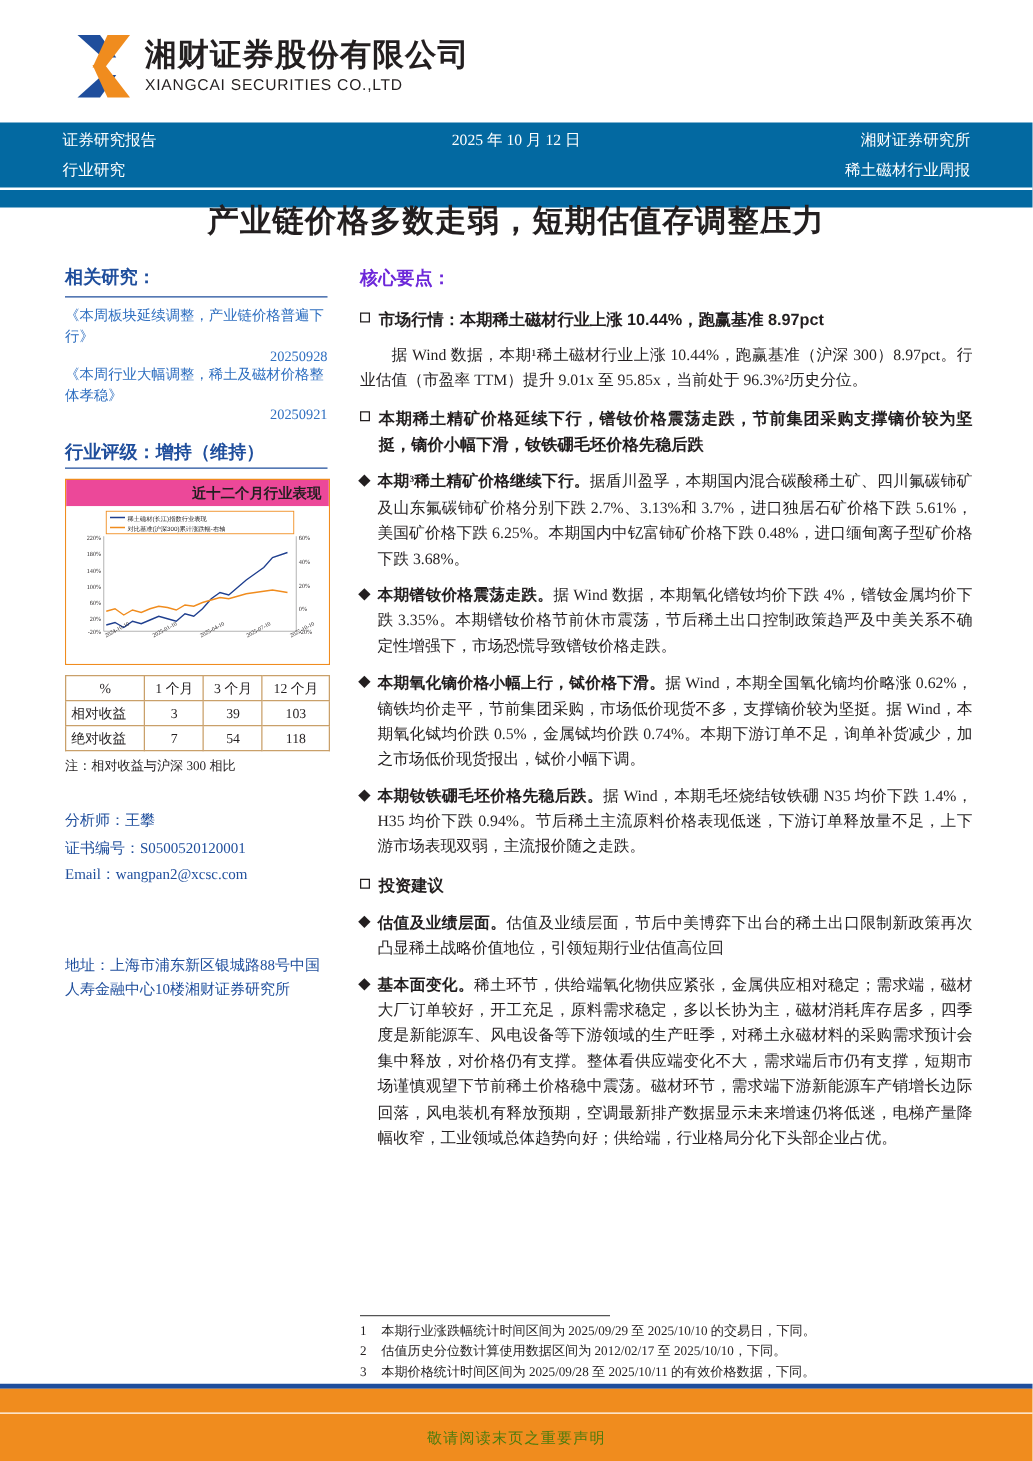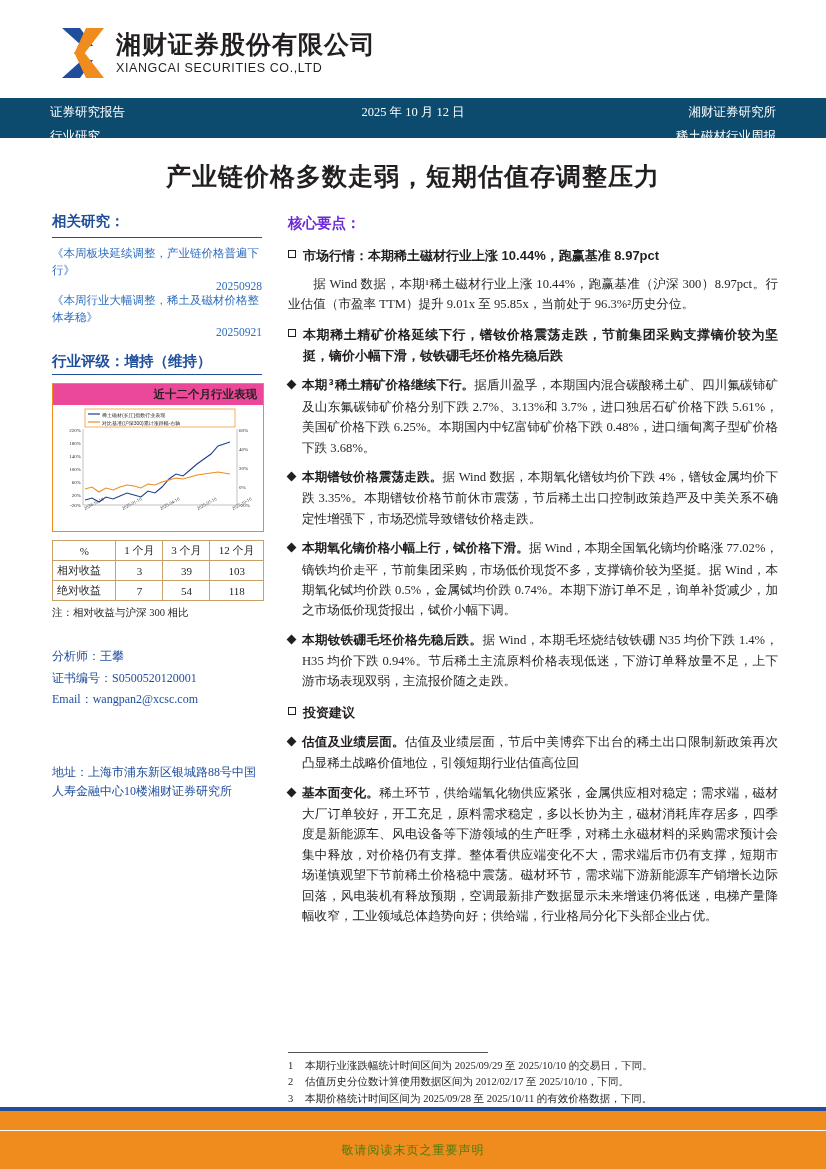--- a/index.html
+++ b/index.html
@@ -29,22 +29,22 @@
   .logo-cn {
     font-family: "Liberation Sans", sans-serif;
     font-weight: bold; font-size: 25px; color: #231f20; letter-spacing: 1px;
   }
   .logo-en {
     font-family: "Liberation Sans", sans-serif;
     font-size: 12.5px; color: #231f20; letter-spacing: 0.6px; margin-top: 4px;
   }
   
   .banner {
-    position: absolute; left: 0; top: 98px; width: 826px; height: 40px;
-    background: #0c4a6e;
+    position: absolute; left: 0; top: 98px; width: 826px; height: 68px;
+    background: #0369a1;
     padding-left: 22px;
   }
   .banner .row {
     position: absolute; left: 0; width: 826px; height: 26px;
     color: #ffffff; font-size: 12.5px;
   }
   .banner .row.r1 { top: 2px; }
   .banner .row.r2 { top: 26px; }
   .banner .left { position: absolute; left: 50px; top: 4px; font-family:"Liberation Serif",serif; }
   .banner .center { position: absolute; left: 0; width: 826px; text-align: center; top: 4px; }
@@ -133,21 +133,21 @@
   .bullet-sq .txt { font-weight: bold; font-family: "Liberation Sans", sans-serif; font-size: 13px; }
   .bullet-dia {
     display: flex; gap: 7px; margin-top: 9px; align-items: flex-start;
   }
   .dia {
     flex: 0 0 auto; width: 7px; height: 7px; background: #231f20;
     transform: rotate(45deg); margin-top: 6px;
   }
   .para { margin-top: 7px; }
   .indent { text-indent: 2em; }
-  b { font-family: Liberation Mono, monospace; }
+  b { font-family: Liberation Serif, serif; }
 
   
   .footnotes {
     position: absolute; left: 288px; top: 1052px; width: 490px;
     font-size: 10.5px; line-height: 1.55;
   }
   .fn-line { border: none; border-top: 1px solid #555; width: 200px; margin: 0 0 5px 0; }
   .fn { display: flex; gap: 5px; }
   .fn .n { flex: 0 0 auto; width: 12px; }
 
@@ -311,21 +311,21 @@
     <div class="bullet-dia">
       <div class="dia"></div>
       <div><b>本期³稀土精矿价格继续下行。</b><span>据盾川盈孚，本期国内混合碳酸稀土矿、四川氟碳铈矿及山东氟碳铈矿价格分别下跌 2.7%、3.13%和 3.7%，进口独居石矿价格下跌 5.61%，美国矿价格下跌 6.25%。本期国内中钇富铈矿价格下跌 0.48%，进口缅甸离子型矿价格下跌 3.68%。</span></div>
     </div>
     <div class="bullet-dia">
       <div class="dia"></div>
       <div><b>本期镨钕价格震荡走跌。</b><span>据 Wind 数据，本期氧化镨钕均价下跌 4%，镨钕金属均价下跌 3.35%。本期镨钕价格节前休市震荡，节后稀土出口控制政策趋严及中美关系不确定性增强下，市场恐慌导致镨钕价格走跌。</span></div>
     </div>
     <div class="bullet-dia">
       <div class="dia"></div>
-      <div><b>本期氧化镝价格小幅上行，铽价格下滑。</b><span>据 Wind，本期全国氧化镝均价略涨 77.02%，镝铁均价走平，节前集团采购，市场低价现货不多，支撑镝价较为坚挺。据 Wind，本期氧化铽均价跌 0.5%，金属铽均价跌 0.74%。本期下游订单不足，询单补货减少，加之市场低价现货报出，铽价小幅下调。</span></div>
+      <div><b>本期氧化镝价格小幅上行，铽价格下滑。</b><span>据 Wind，本期全国氧化镝均价略涨 0.62%，镝铁均价走平，节前集团采购，市场低价现货不多，支撑镝价较为坚挺。据 Wind，本期氧化铽均价跌 0.5%，金属铽均价跌 0.74%。本期下游订单不足，询单补货减少，加之市场低价现货报出，铽价小幅下调。</span></div>
     </div>
     <div class="bullet-dia">
       <div class="dia"></div>
       <div><b>本期钕铁硼毛坯价格先稳后跌。</b><span>据 Wind，本期毛坯烧结钕铁硼 N35 均价下跌 1.4%，H35 均价下跌 0.94%。节后稀土主流原料价格表现低迷，下游订单释放量不足，上下游市场表现双弱，主流报价随之走跌。</span></div>
     </div>
 
     <div class="bullet-sq">
       <div class="sq"></div>
       <div class="txt">投资建议</div>
     </div>

